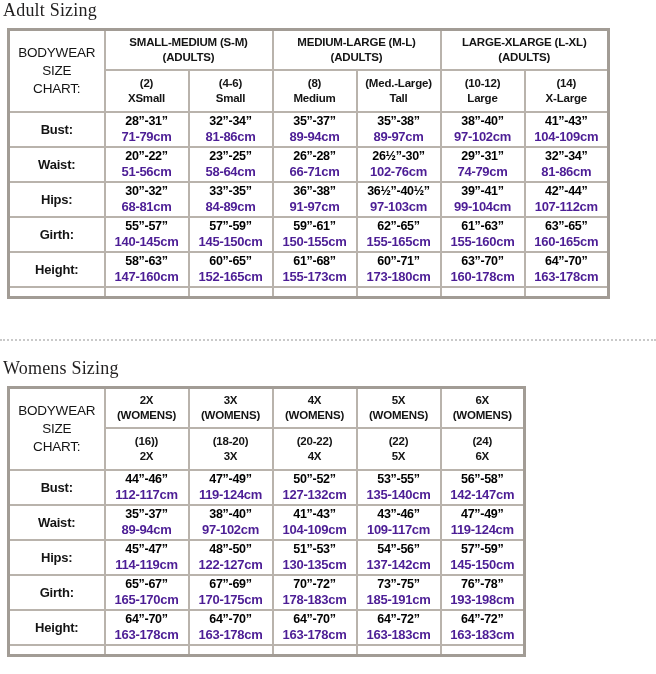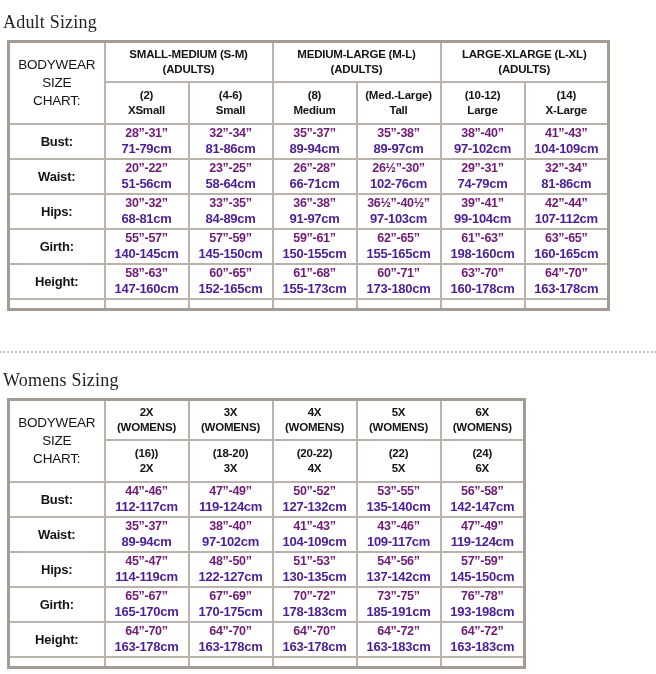--- a/index.html
+++ b/index.html
@@ -2,21 +2,21 @@
 <html><head>
 <meta charset="utf-8">
 <style>
   html,body{margin:0;padding:0;background:#ffffff;}
   .page{
     width:656px;
     min-height:674px;
     box-sizing:border-box;
     background:#ffffff;
     font-family:"Liberation Sans", sans-serif;
-    padding-top:12px;
+    padding-top:0;
   }
   .section-heading{
     font-family:"Liberation Serif", serif;
     font-size:18px;
     font-weight:400;
     color:#211f1f;
     margin:0 0 7px 3px;
     letter-spacing:.2px;
   }
   .size-table{
@@ -38,21 +38,21 @@
   .corner-cell{
     font-size:13.5px;font-weight:normal;color:#141414;line-height:1.32;letter-spacing:-.2px;
   }
   .group-header,.sub-header{
     font-size:11.5px;font-weight:bold;color:#141414;line-height:1.3;letter-spacing:-.2px;
   }
   .row-label{
     font-size:13px;font-weight:bold;color:#141414;height:33px;letter-spacing:-.2px;
   }
   .data-cell{height:33px;}
-  .in-val{font-size:12.5px;font-weight:bold;color:#701a75;line-height:1.25;letter-spacing:-.3px;}
+  .in-val{font-size:12.5px;font-weight:bold;color:#000000;line-height:1.25;letter-spacing:-.3px;}
   .cm-val{font-size:13px;font-weight:bold;color:#4c1d95;line-height:1.25;letter-spacing:-.3px;}
   .filler-row th,.filler-row td{height:8px;}
   .dotted-divider{
     width:656px;
     border-top:2px dotted #c9c9c9;
     margin:40px 0 17px 0;
   }
   section{margin:0;}
 </style>
 </head>
@@ -214,21 +214,21 @@
               <td class="data-cell">
                 <div class="in-val">59”-61”</div>
                 <div class="cm-val">150-155cm</div>
               </td>
               <td class="data-cell">
                 <div class="in-val">62”-65”</div>
                 <div class="cm-val">155-165cm</div>
               </td>
               <td class="data-cell">
                 <div class="in-val">61”-63”</div>
-                <div class="cm-val">198-160cm</div>
+                <div class="cm-val">155-160cm</div>
               </td>
               <td class="data-cell">
                 <div class="in-val">63”-65”</div>
                 <div class="cm-val">160-165cm</div>
               </td>
             </tr>
             <tr>
               <th class="row-label">Height:</th>
               <td class="data-cell">
                 <div class="in-val">58”-63”</div>

